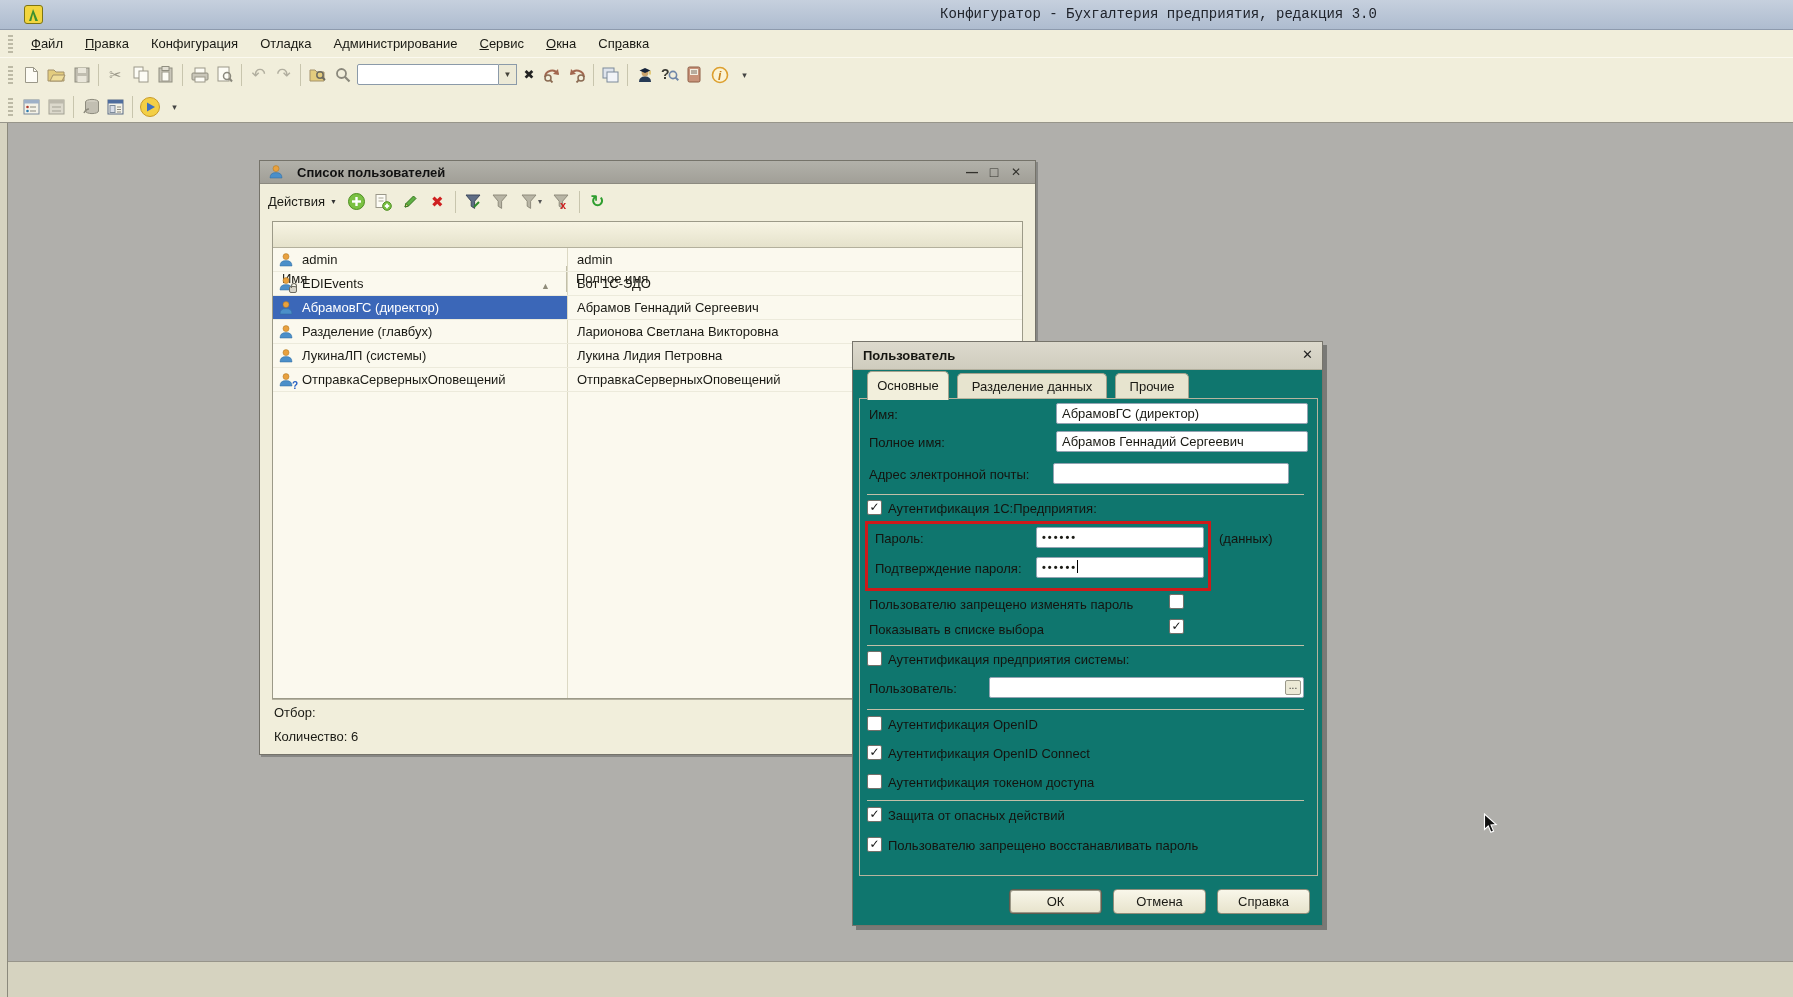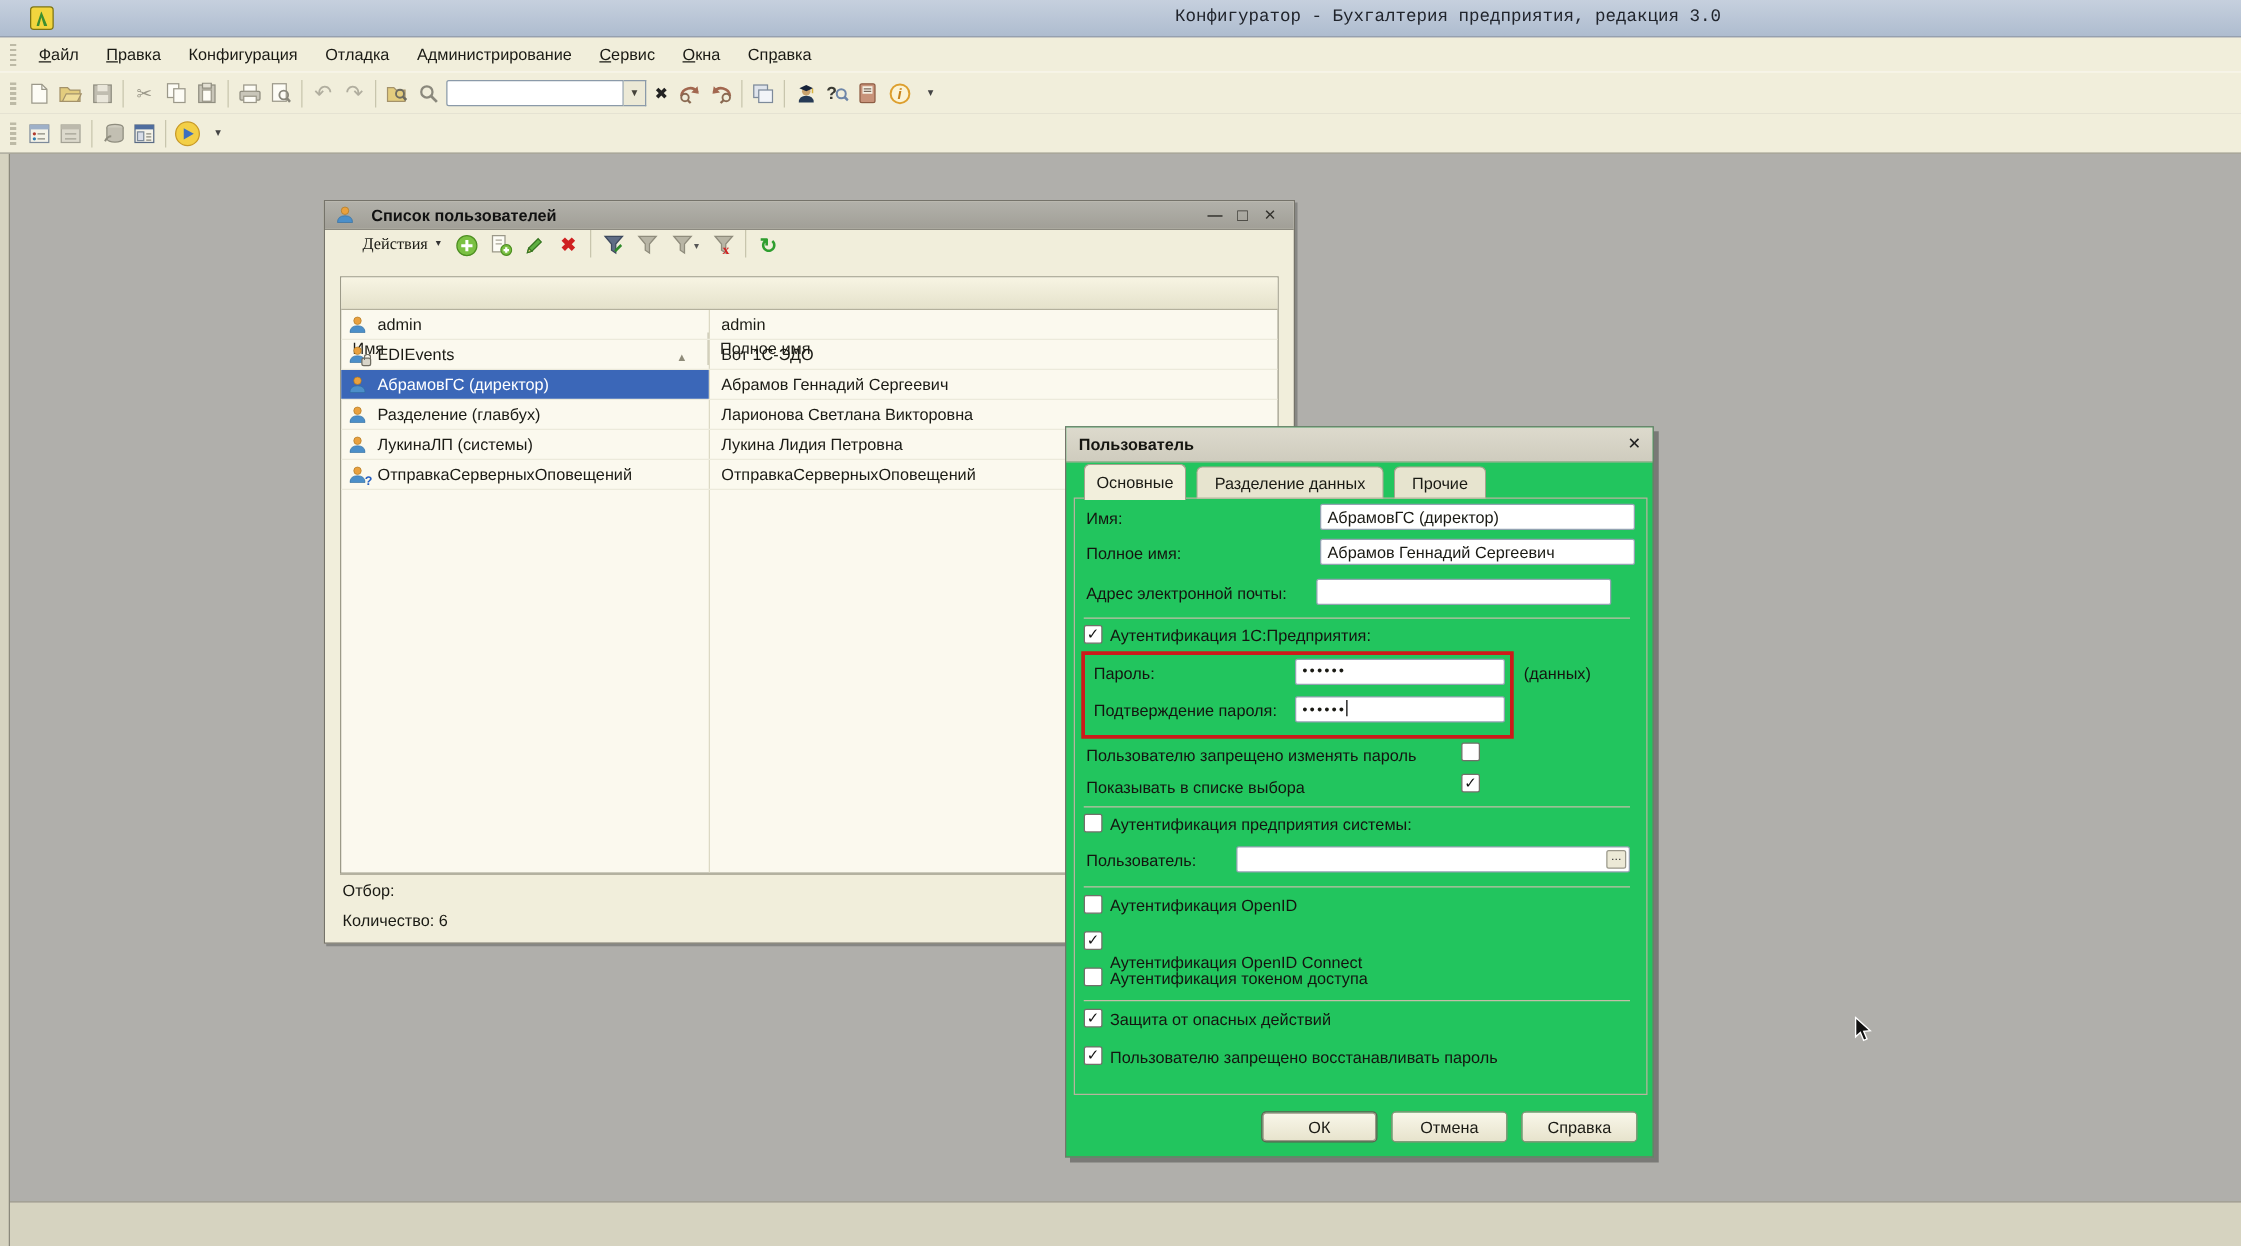--- a/index.html
+++ b/index.html
@@ -43,21 +43,21 @@
   .left-strip { position:absolute; left:0; top:123px; width:8px; bottom:0; background:#d6d3c0; border-right:1px solid #8b897c; }
   .statusbar { position:absolute; left:8px; right:0; bottom:0; height:36px; background:#d6d3c0; border-top:1px solid #97948a; }
 
   
   #userlist { position:absolute; left:259px; top:160px; width:777px; height:595px;
     background:#f1eedb; border:1px solid #75736a; box-shadow:2px 2px 0 rgba(60,60,60,.35); }
   .ul-titlebar { position:absolute; left:0; top:0; width:100%; height:23px; background:linear-gradient(#b2b1aa,#a19f97);
     display:flex; align-items:center; padding:0 8px; border-bottom:1px solid #8c8a80; }
   .ul-title { font-weight:bold; margin-left:7px; color:#111; }
   .win-btn { width:22px; text-align:center; font-size:12px; color:#33322d; font-weight:bold; }
-  .ul-toolbar { position:absolute; left:0; top:23px; width:100%; height:35px; display:flex; align-items:flex-start; padding-left:24px;font-family:Liberation Serif, serif; }
+  .ul-toolbar { position:absolute; left:0; top:23px; width:100%; height:35px; display:flex; align-items:center; padding-left:2px; }
   .actions-btn { display:flex; align-items:center; gap:5px; padding:3px 6px; }
   .actions-btn .gi-down { font-size:7px; color:#333; }
   .li { width:27px; height:24px; display:flex; align-items:center; justify-content:center; }
 
   .ul-table { position:absolute; left:12px; top:60px; width:751px; height:478px; background:#fbf9ee; border:1px solid #9c9a88; }
   .thead { position:absolute; left:0; top:0; width:100%; height:26px; background:linear-gradient(#f7f4e3,#e5e2cb);
     border-bottom:1px solid #b3b09c; }
   .th { position:absolute; top:0; height:26px; line-height:25px; padding-left:9px; color:#21201a;margin-top:44px; }
   .th1 { left:0; width:294px; border-right:1px solid #c2bfa9; }
   .th2 { left:294px; right:0; }
@@ -70,21 +70,21 @@
   .cl1.sel { background:#3b67b8; color:#fff; }
   .uicon { position:relative; width:18px; height:16px; margin-right:6px; flex:none; }
   .badge-lock { position:absolute; right:-1px; bottom:-1px; width:8px; height:7px; background:#d8d5c9; border:1px solid #6f6d62; border-radius:2px; }
   .badge-lock::before { content:""; position:absolute; left:1px; top:-4px; width:4px; height:4px; border:1px solid #6f6d62; border-bottom:none; border-radius:3px 3px 0 0; }
   .badge-q { position:absolute; right:-2px; bottom:-3px; font-size:10px; font-weight:bold; color:#2660c4; }
   .ul-footer-line { position:absolute; left:12px; top:538px; width:751px; height:1px; background:#b5b2a0; }
   .ul-filter { position:absolute; left:14px; top:544px; }
   .ul-count { position:absolute; left:14px; top:568px; }
 
   
-  #userdlg { position:absolute; left:852px; top:341px; width:471px; height:585px; background:#22c55e;
+  #userdlg { position:absolute; left:852px; top:341px; width:471px; height:585px; background:#0f766e;
     border:1px solid #76746b; box-shadow:4px 4px 0 rgba(40,40,40,.4); }
   .dlg-titlebar { position:absolute; left:0; top:0; width:100%; height:28px; background:linear-gradient(#ddDAcd,#cfccbe);
     border-bottom:1px solid #b2af9d; display:flex; align-items:center; padding:0 10px; }
   .dlg-title { font-weight:bold; font-size:13px; color:#151510; }
   .dlg-close { position:absolute; right:9px; top:5px; font-size:13px; color:#222; }
   .tab { position:absolute; height:26px; background:#e7e4cf; border:1px solid #a5a28d; border-bottom:none;
     border-radius:5px 5px 0 0; text-align:center; line-height:25px; top:31px; z-index:1; }
   .tab.active { top:29px; height:29px; background:#f2efdc; z-index:3; line-height:27px; }
   .tab-panel { position:absolute; left:6px; top:56px; width:459px; height:478px; border:1px solid #b7b49e; z-index:2; }
   .lbl { position:absolute; white-space:nowrap; color:#14140f; }
@@ -520,21 +520,21 @@
 
     <div class="lbl" style="left:16px;top:339px">Пользователь:</div>
     <div class="fld" style="left:136px;top:335px;width:315px"><span></span><span class="dots-btn gi-dots"></span></div>
 
     <div class="dsep" style="top:367px"></div>
 
     <div class="cb" style="left:14px;top:374px"></div>
     <div class="lbl" style="left:35px;top:375px">Аутентификация OpenID</div>
 
     <div class="cb checked" style="left:14px;top:403px"></div>
-    <div class="lbl" style="left:35px;top:420px">Аутентификация OpenID Connect</div>
+    <div class="lbl" style="left:35px;top:404px">Аутентификация OpenID Connect</div>
 
     <div class="cb" style="left:14px;top:432px"></div>
     <div class="lbl" style="left:35px;top:433px">Аутентификация токеном доступа</div>
 
     <div class="dsep" style="top:458px"></div>
 
     <div class="cb checked" style="left:14px;top:465px"></div>
     <div class="lbl" style="left:35px;top:466px">Защита от опасных действий</div>
 
     <div class="cb checked" style="left:14px;top:495px"></div>

